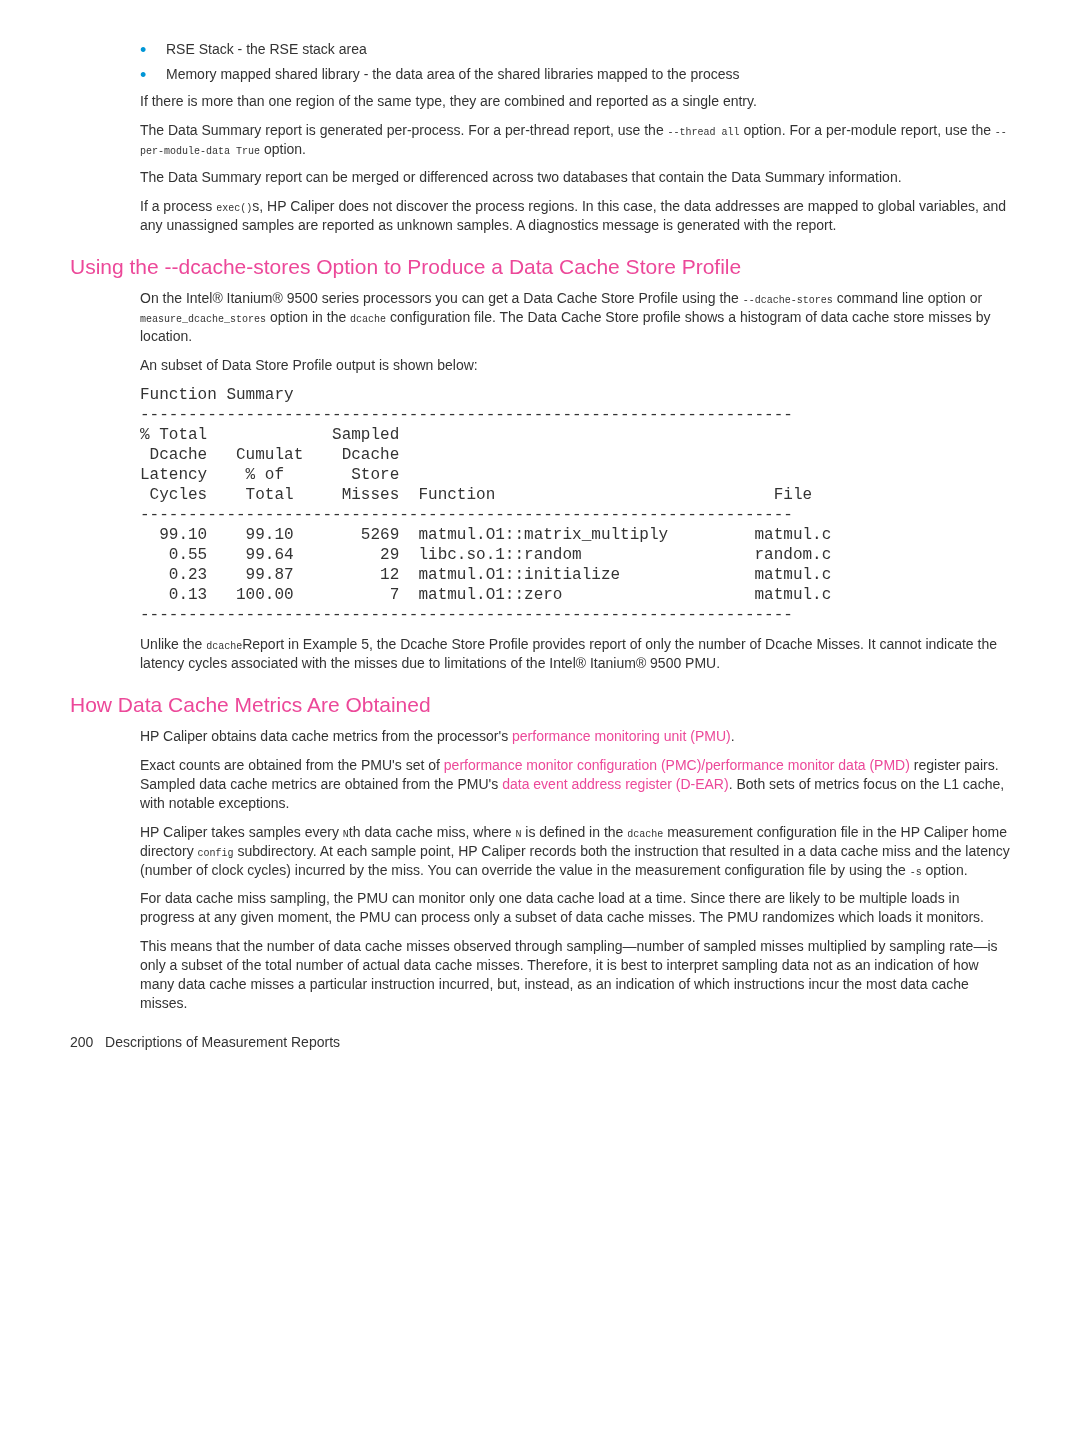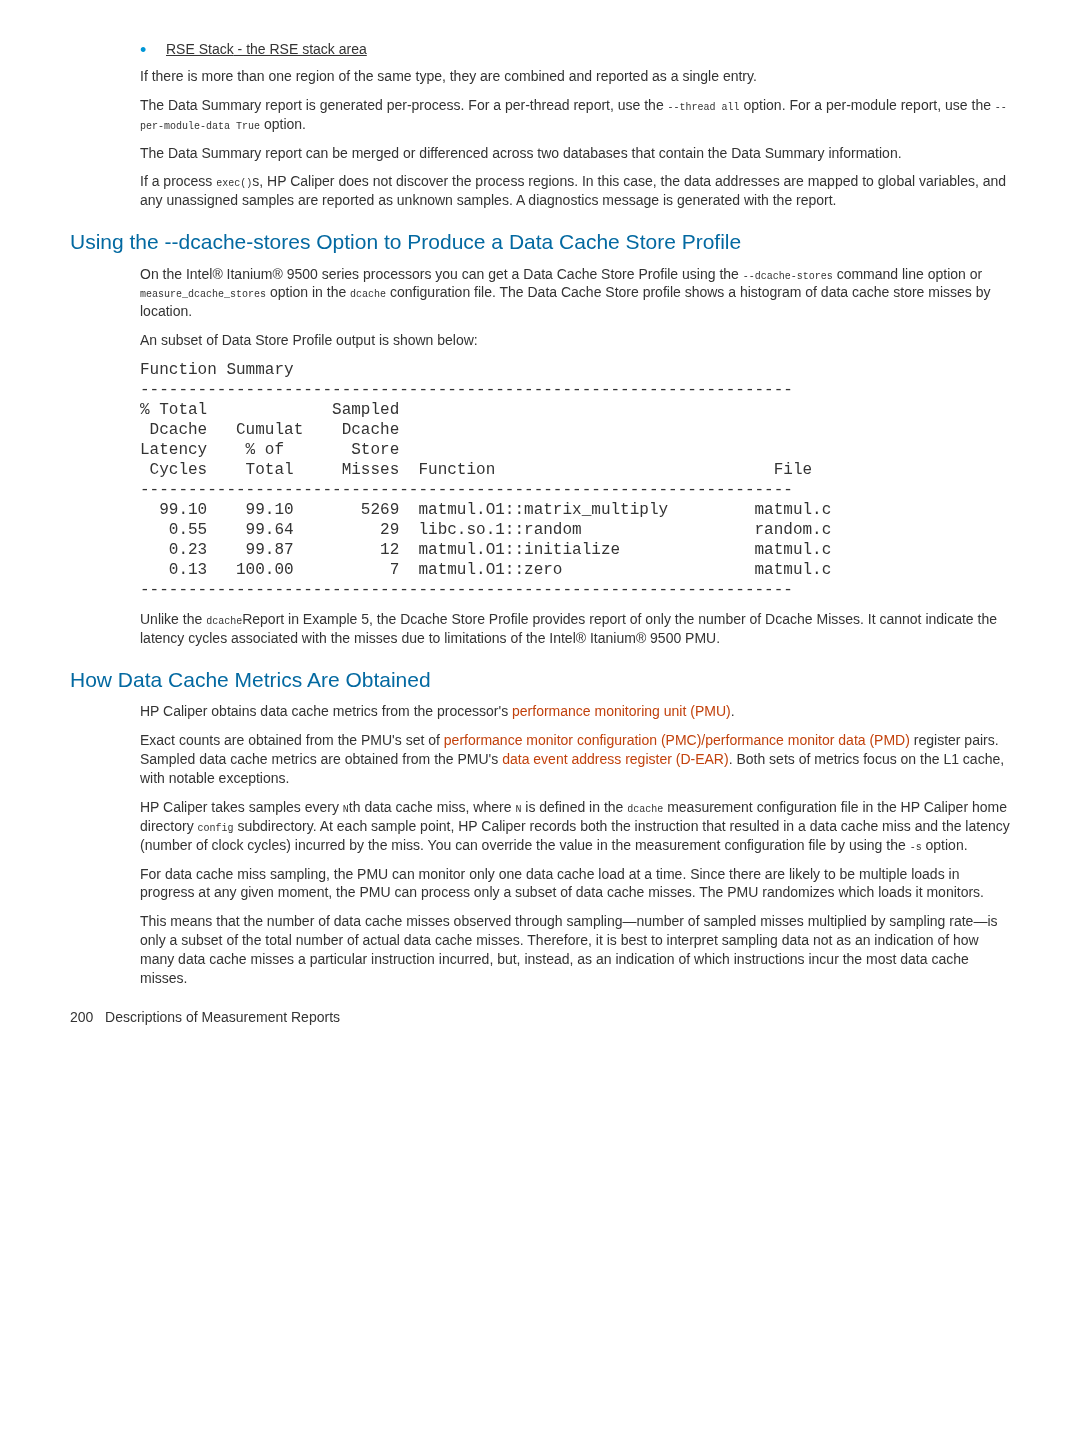--- a/index.html
+++ b/index.html
@@ -9,70 +9,70 @@
     margin: 0;
     padding: 40px 70px 20px 70px;
     max-width: 1080px;
     box-sizing: border-box;
     line-height: 1.35;
   }
   ul.bullet {
     list-style: none;
     padding-left: 30px;
     margin: 0 0 8px 40px;
-    text-decoration: underline;
   }
   ul.bullet li {
     position: relative;
     padding-left: 26px;
     margin-bottom: 6px;
   }
   ul.bullet li::before {
     content: "•";
     color: #0096d6;
     font-size: 18px;
     position: absolute;
     left: 0;
     top: -2px;
   }
   p.body {
     margin: 8px 0 10px 70px;
   }
   h2.section {
     font-weight: normal;
     font-size: 21px;
-    color: #0369a1;
+    color: #ec4899;
     margin: 18px 0 8px 0;
   }
   code, .mono {
     font-family: "Courier New", Courier, monospace;
     font-size: 10px;
   }
   pre.code {
     font-family: "Courier New", Courier, monospace;
     font-size: 16px;
     line-height: 1.25;
     white-space: pre;
     margin: 6px 0 10px 70px;
   }
   a.link {
-    color: #c2410c;
+    color: #ec4899;
     text-decoration: none;
   }
   .footer {
     font-size: 14px;
     margin-top: 20px;
     color: #333;
   }
 </style>
 </head>
 <body>
 
 <ul class="bullet">
   <li><span>RSE Stack</span><span> - the RSE stack area</span></li>
+  <li><span>Memory mapped shared library</span><span> - the data area of the shared libraries mapped to the process</span></li>
 </ul>
 
 <p class="body">If there is more than one region of the same type, they are combined and reported as a single entry.</p>
 
 <p class="body">
   <span>The Data Summary report is generated per-process. For a per-thread report, use the </span><code>--thread all</code><span> option. For a per-module report, use the </span><code>--per-module-data True</code><span> option.</span>
 </p>
 
 <p class="body">The Data Summary report can be merged or differenced across two databases that contain the Data Summary information.</p>
 

